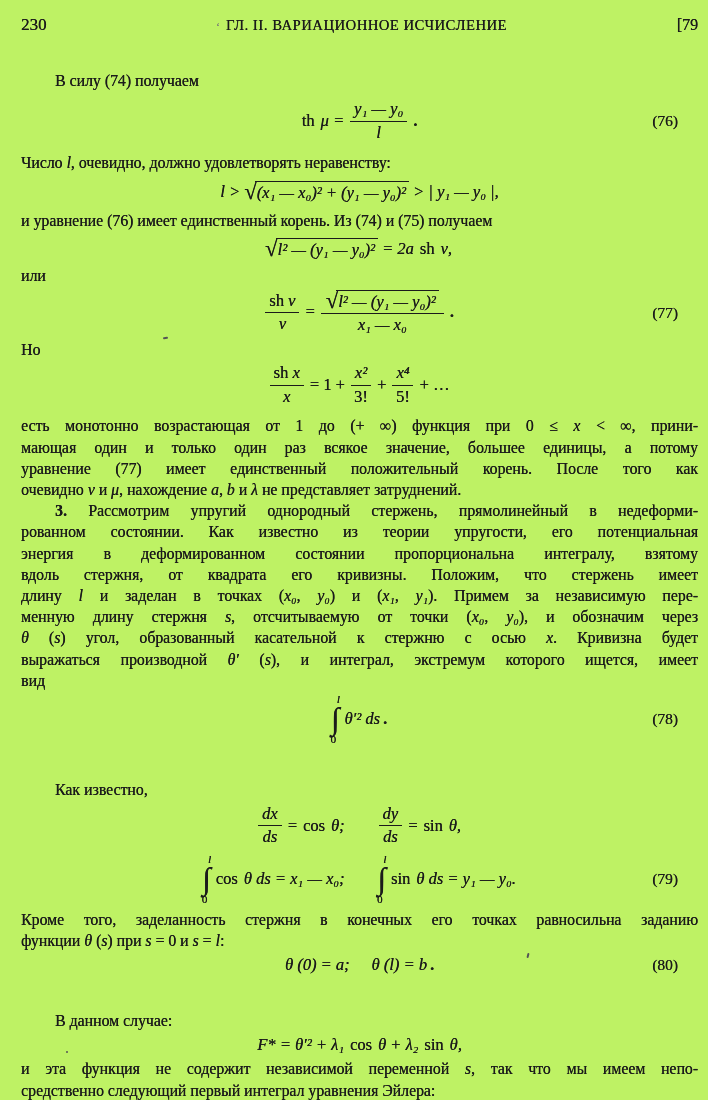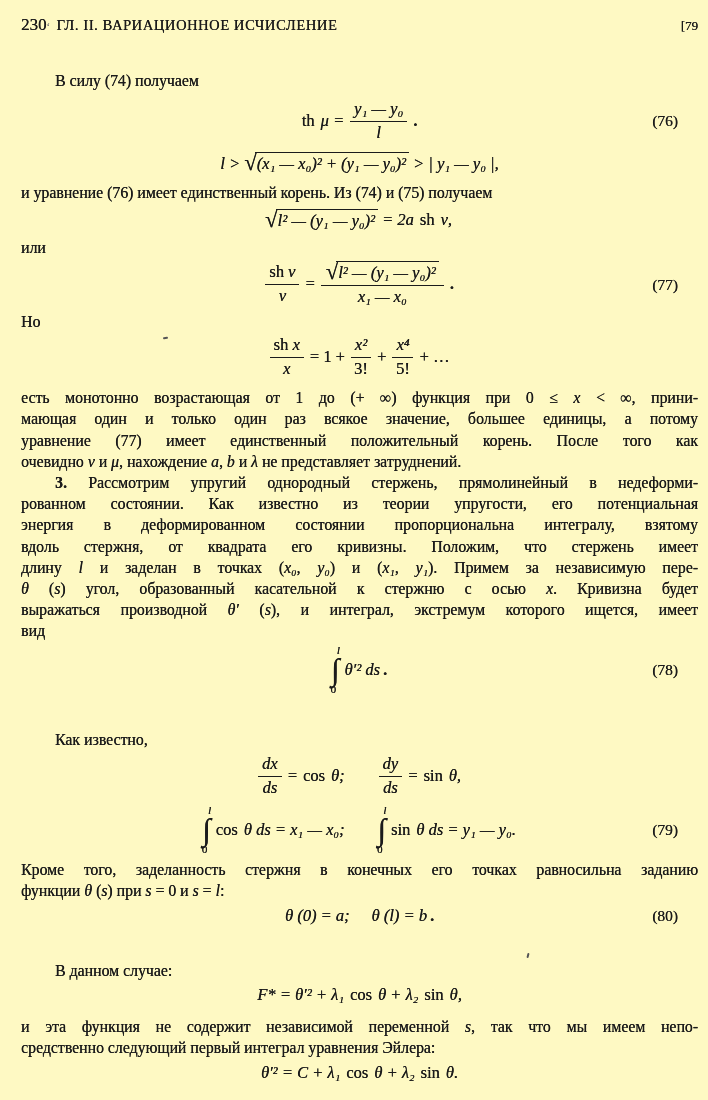--- a/index.html
+++ b/index.html
@@ -1,33 +1,33 @@
 <!DOCTYPE html>
 <html lang="ru"><head>
 <meta charset="utf-8">
 <style>
   html,body{margin:0;padding:0;background:#e8e8e6;}
   .page{
     position:relative;
     width:708px;height:1100px;
     margin:0 auto;
-    background:#fef9c3;
+    background:#bef264;
     color:#1b1b1b;
     font-family:"Liberation Serif","DejaVu Serif",serif;
     box-sizing:border-box;
     padding:16px 10px 0 21px;
     overflow:hidden;
     text-shadow:0.25px 0 0 currentColor;
   }
   
   .header{display:flex;align-items:baseline;line-height:18px;margin-bottom:20px;}
   .pagenum{font-size:17px;}
-  .runhead{flex:1;text-align:left;font-size:14.5px;letter-spacing:0.6px;}
+  .runhead{flex:1;text-align:center;font-size:14.5px;letter-spacing:0.6px;}
   .scanmark{font-size:10px;color:#777;margin-right:6px;}
-  .colref{font-size:13px;}
+  .colref{font-size:16px;}
   
   .para{font-size:15.8px;line-height:21.2px;}
   .para .line.just{text-align:justify;text-align-last:justify;}
   .para .line.last{text-align:left;text-align-last:left;}
   .sg-t{font-style:normal;}
   .sg-i{font-style:italic;}
   .sg-b{font-weight:bold;}
   .pline{font-size:15.8px;line-height:21.2px;text-align:left;}
   .pind{text-indent:34px;margin-top:34px;}
   .indent-first .line:first-child{text-indent:34px;}
@@ -77,20 +77,23 @@
     <span class="tok fn">th</span>
       <span class="tok mi">μ =</span>
     <span class="frac">
       <span class="num mi">y₁ — y₀</span>
       <span class="den mi">l</span>
     </span>
     <span class="tok bdot">.</span>
     <span class="eqno">(76)</span>
   </div>
 
+  <div class="para">
+      <div class="line last"><span class="sg-t">Число </span><span class="sg-i">l</span><span class="sg-t">, очевидно, должно удовлетворять неравенству:</span></div>
+    </div>
 
   <div class="eq" style="margin:7px 0 7px;">
     <span class="tok mi">l &gt;</span>
     <span class="rad"><span class="rs">√</span><span class="rc mi">(x₁ — x₀)² + (y₁ — y₀)²</span></span>
     <span class="tok mi">&gt; | y₁ — y₀ |,</span>
   </div>
 
   <div class="para">
       <div class="line last"><span class="sg-t">и уравнение (76) имеет единственный корень. Из (74) и (75) получаем</span></div>
     </div>
@@ -144,20 +147,21 @@
       <div class="line just"><span class="sg-t">уравнение (77) имеет единственный положительный корень. После того как</span></div>
       <div class="line last"><span class="sg-t">очевидно </span><span class="sg-i">ν</span><span class="sg-t"> и </span><span class="sg-i">μ</span><span class="sg-t">, нахождение </span><span class="sg-i">a</span><span class="sg-t">, </span><span class="sg-i">b</span><span class="sg-t"> и </span><span class="sg-i">λ</span><span class="sg-t"> не представляет затруднений.</span></div>
     </div>
 
   <div class="para indent-first">
       <div class="line just"><span class="sg-b">3.</span><span class="sg-t"> Рассмотрим упругий однородный стержень, прямолинейный в недеформи-</span></div>
       <div class="line just"><span class="sg-t">рованном состоянии. Как известно из теории упругости, его потенциальная</span></div>
       <div class="line just"><span class="sg-t">энергия в деформированном состоянии пропорциональна интегралу, взятому</span></div>
       <div class="line just"><span class="sg-t">вдоль стержня, от квадрата его кривизны. Положим, что стержень имеет</span></div>
       <div class="line just"><span class="sg-t">длину </span><span class="sg-i">l</span><span class="sg-t"> и заделан в точках (</span><span class="sg-i">x₀</span><span class="sg-t">, </span><span class="sg-i">y₀</span><span class="sg-t">) и (</span><span class="sg-i">x₁</span><span class="sg-t">, </span><span class="sg-i">y₁</span><span class="sg-t">). Примем за независимую пере-</span></div>
+      <div class="line just"><span class="sg-t">менную длину стержня </span><span class="sg-i">s</span><span class="sg-t">, отсчитываемую от точки (</span><span class="sg-i">x₀</span><span class="sg-t">, </span><span class="sg-i">y₀</span><span class="sg-t">), и обозначим через</span></div>
       <div class="line just"><span class="sg-i">θ</span><span class="sg-t"> (</span><span class="sg-i">s</span><span class="sg-t">) угол, образованный касательной к стержню с осью </span><span class="sg-i">x</span><span class="sg-t">. Кривизна будет</span></div>
       <div class="line just"><span class="sg-t">выражаться производной </span><span class="sg-i">θ′</span><span class="sg-t"> (</span><span class="sg-i">s</span><span class="sg-t">), и интеграл, экстремум которого ищется, имеет</span></div>
       <div class="line last"><span class="sg-t">вид</span></div>
     </div>
 
   <div class="eq" style="margin:3px 0 2px;">
     <span class="bigint">
       <span class="lim up">l</span>
       <span class="is">∫</span>
       <span class="lim lo">0</span>
@@ -215,21 +219,21 @@
   <div class="eq" style="margin:4px 0 4px;">
     <span class="tok mi">θ (0) = a;</span>
     <span class="gap16"></span>
     <span class="tok mi">θ (l) = b</span>
       <span class="tok bdot" style="margin-left:0;">.</span>
     <span class="eqno">(80)</span>
   </div>
 
   <div class="pline pind">В данном случае:</div>
 
-  <div class="eq" style="margin:4px 0 10px;">
+  <div class="eq" style="margin:4px 0 3px;">
     <span class="tok mi">F* = θ′² + λ₁</span>
     <span class="tok fn">cos</span>
       <span class="tok mi">θ + λ₂</span>
     <span class="tok fn">sin</span>
       <span class="tok mi">θ,</span>
   </div>
 
   <div class="para">
       <div class="line just"><span class="sg-t">и эта функция не содержит независимой переменной </span><span class="sg-i">s</span><span class="sg-t">, так что мы имеем непо-</span></div>
       <div class="line last"><span class="sg-t">средственно следующий первый интеграл уравнения Эйлера:</span></div>

